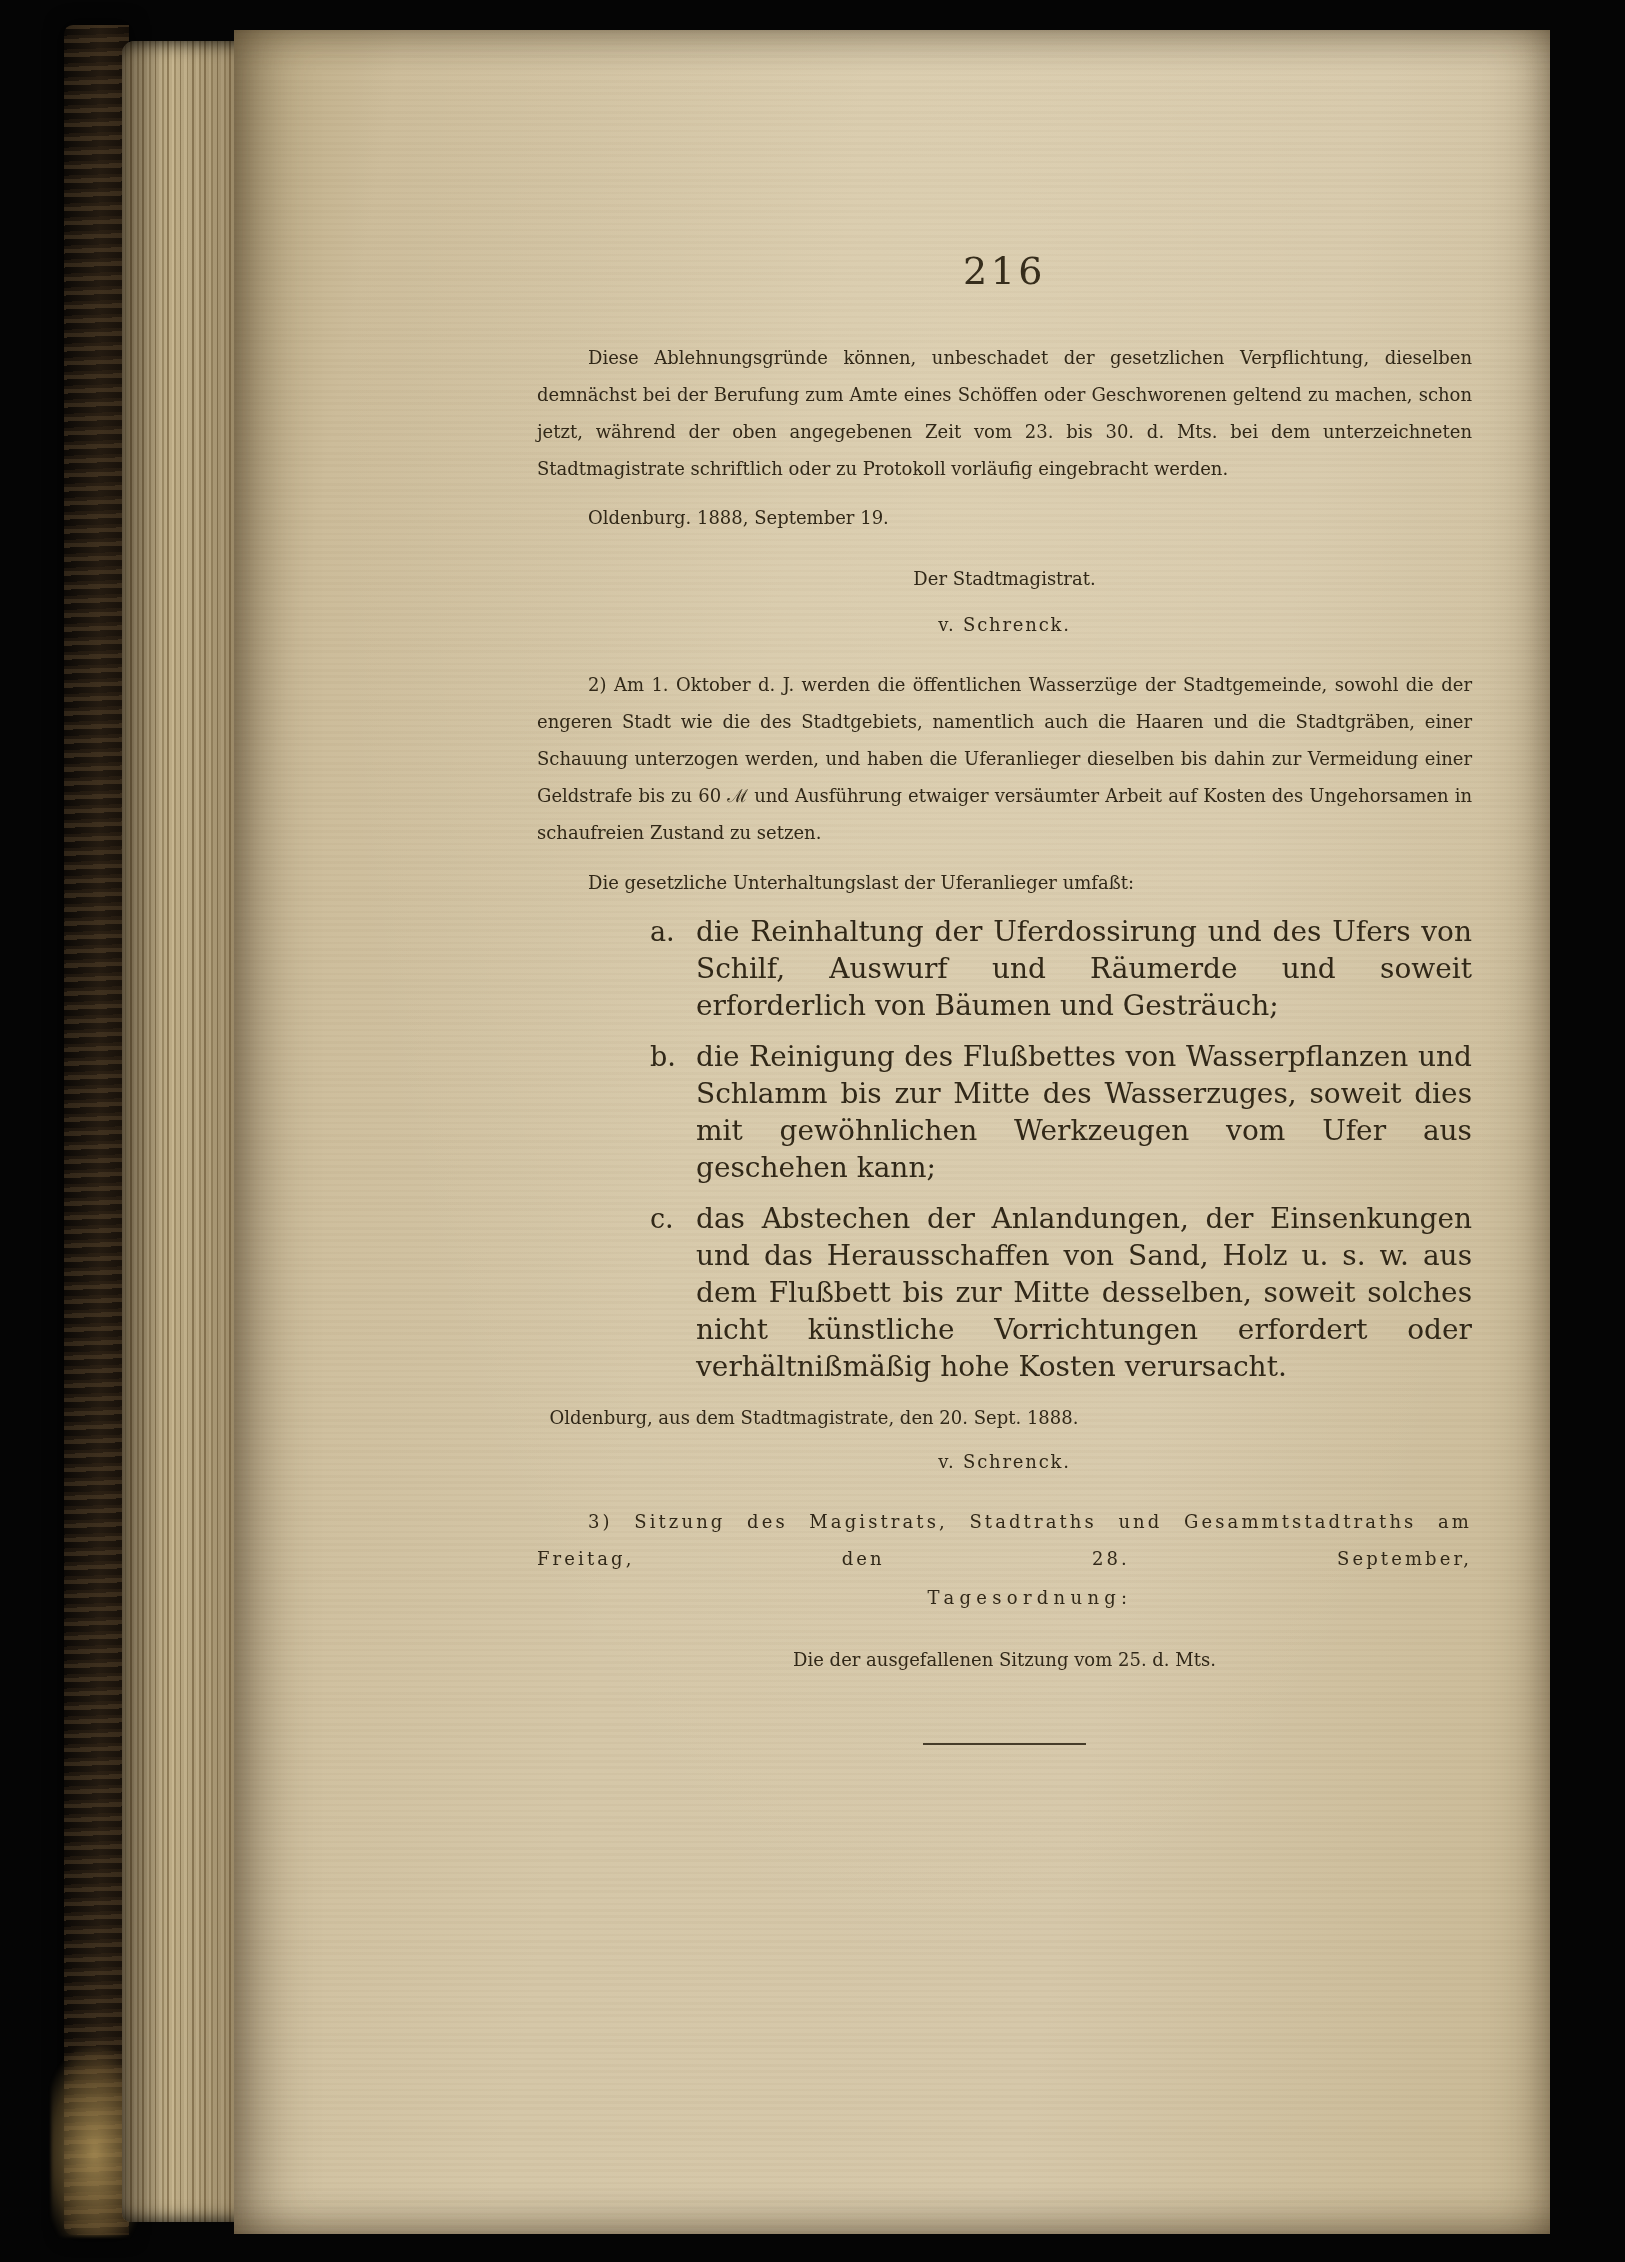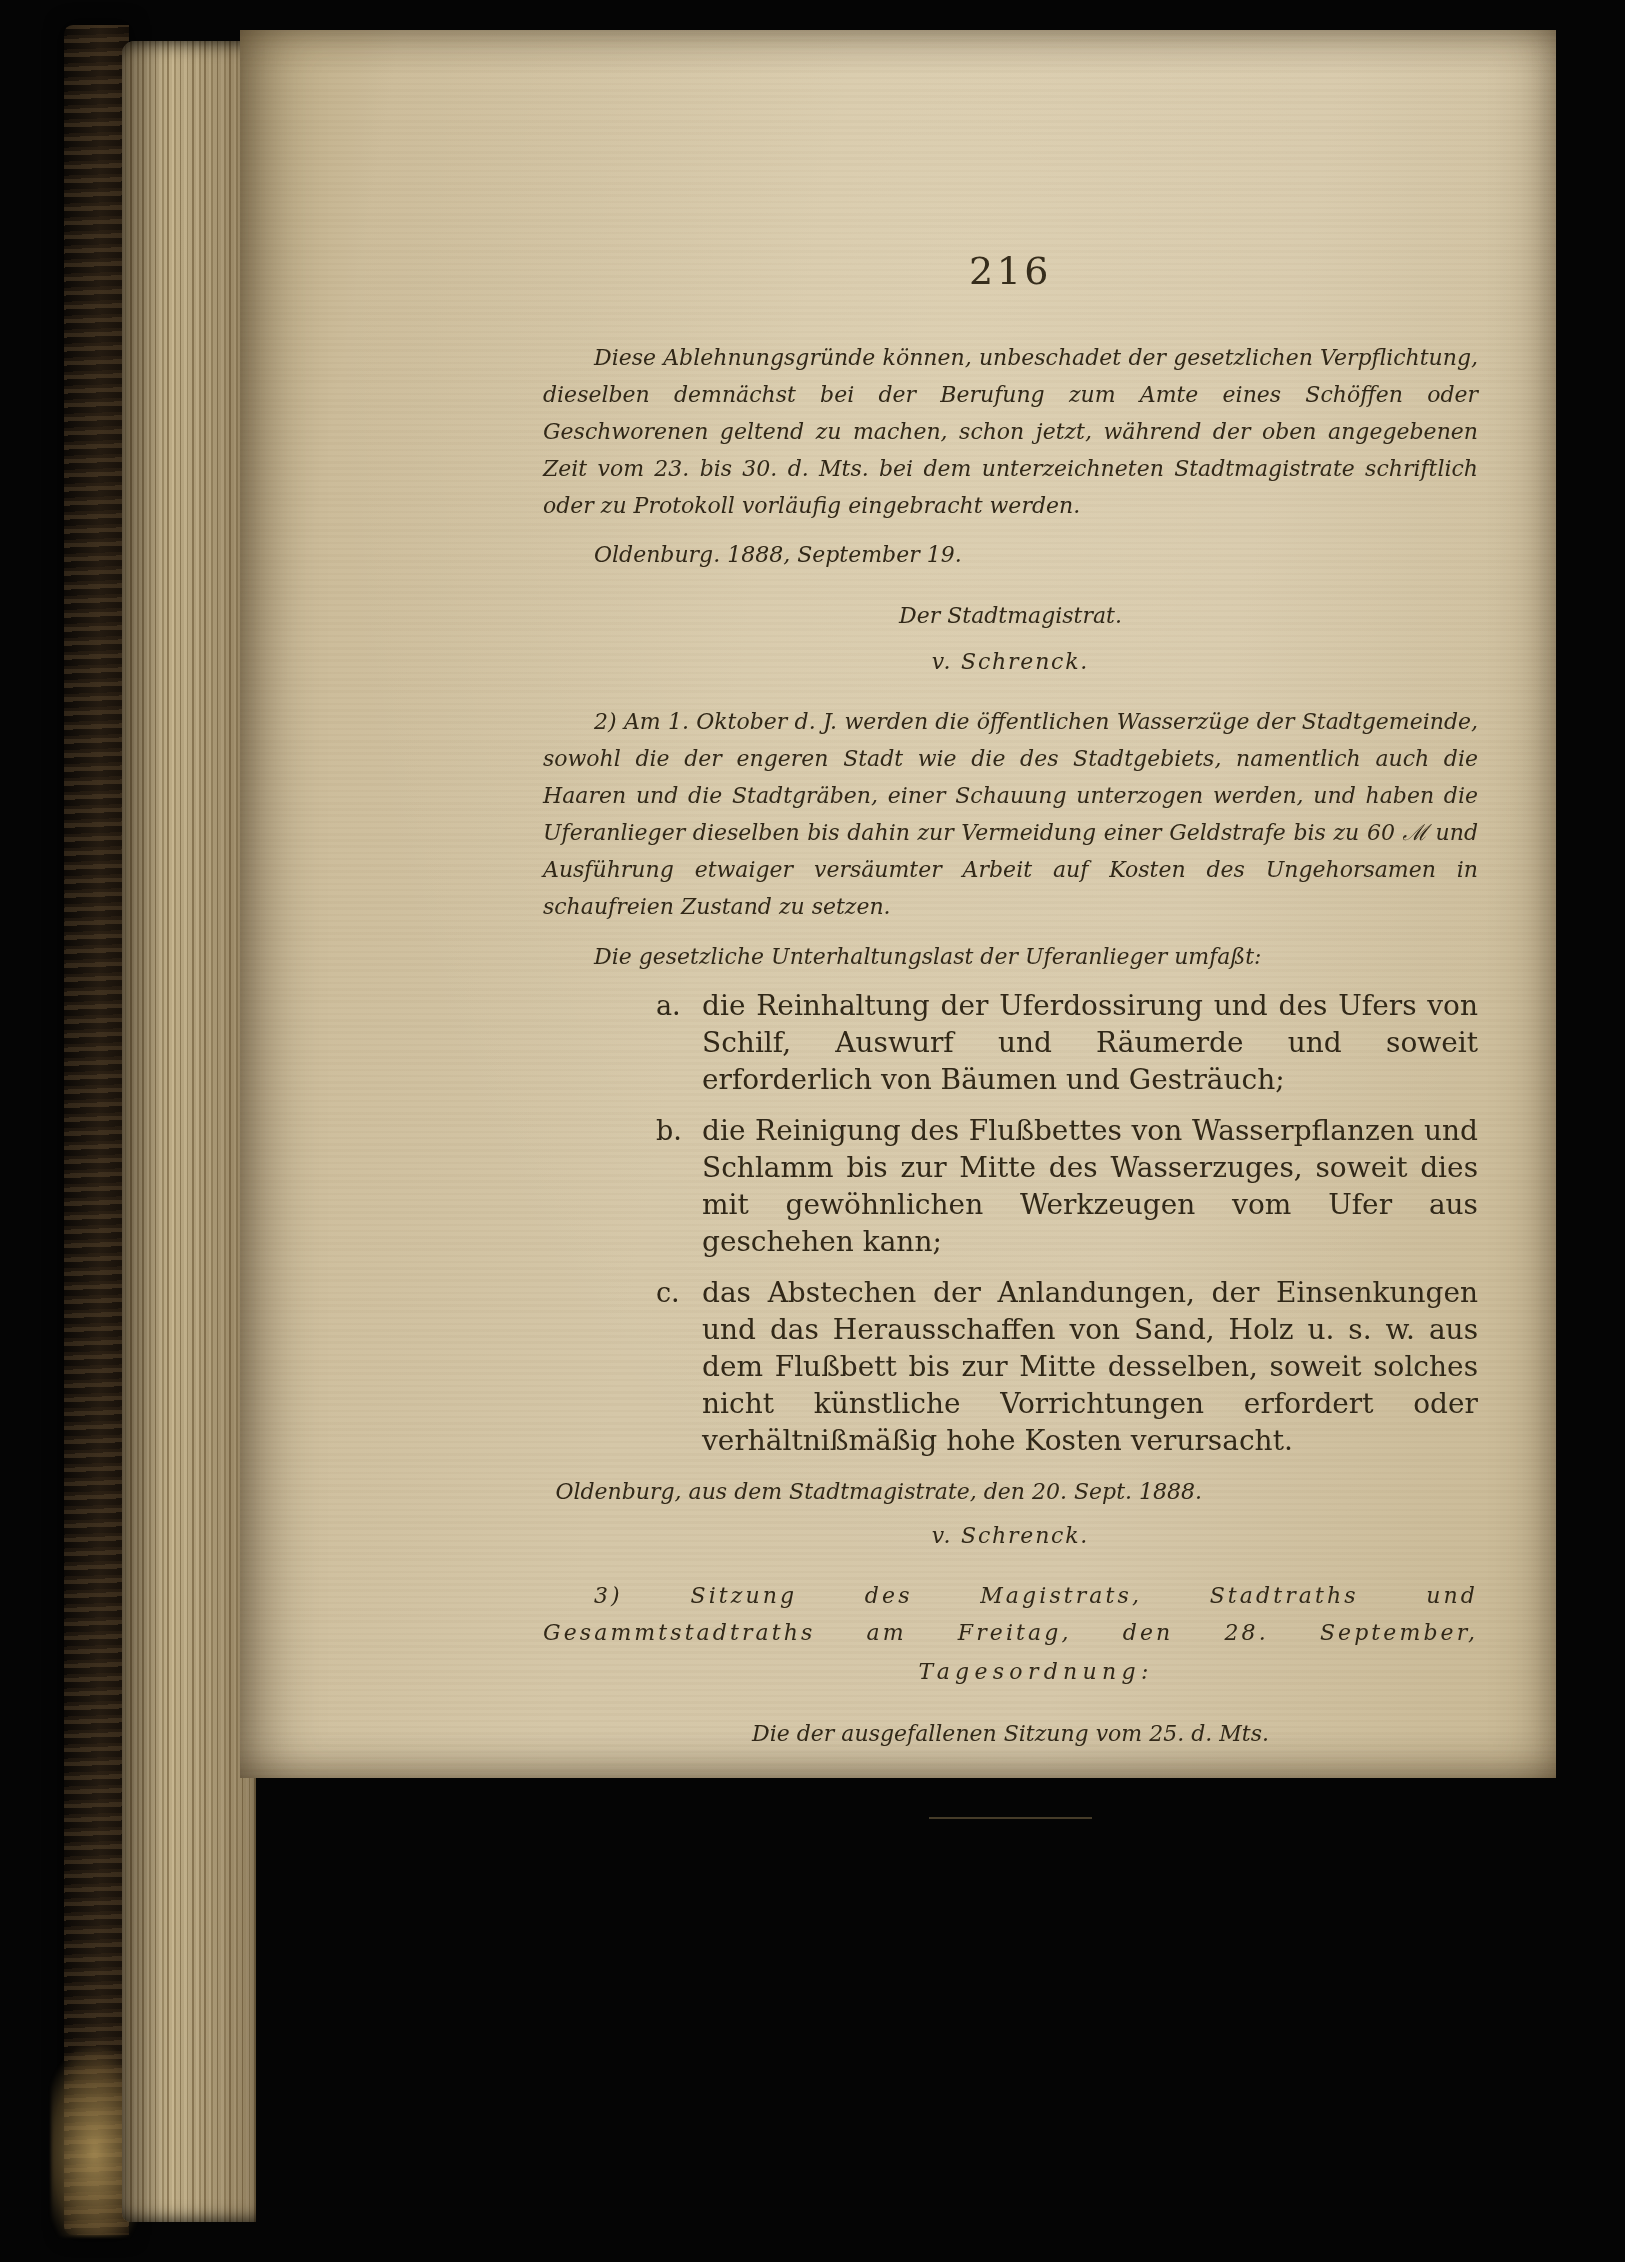--- a/index.html
+++ b/index.html
@@ -26,21 +26,21 @@
   }
   .page-stack {
     position:absolute; left:122px; top:41px; width:134px; height:2181px;
     border-radius:12.4px 0 0 8.8px;
     background:
       linear-gradient(90deg, rgba(35,24,12,0.55) 0%, rgba(0,0,0,0) 35%, rgba(70,52,28,0.38) 100%),
       repeating-linear-gradient(90deg, #c9b892 0 2.6px, #a2906a 2.6px 4.4px, #c0af89 4.4px 8px, #8f7c58 8px 9.7px, #bcab85 9.7px 12.4px);
     box-shadow: inset 0 12.4px 16px -8.8px rgba(0,0,0,0.7), inset 0 -12.4px 16px -8.8px rgba(0,0,0,0.7);
   }
   .book-page {
-    position:absolute; left:240px; top:30px; width:1316px; height:1748px;
+    position:absolute; left:234px; top:30px; width:1316px; height:2204px;
     background:
       radial-gradient(ellipse at 55% 18%, rgba(255,246,222,0.18), rgba(0,0,0,0) 62%),
       repeating-linear-gradient(0deg, rgba(120,95,60,0.045) 0 2.6px, rgba(0,0,0,0) 2.6px 6.2px),
       linear-gradient(100deg, #baa983 0%, #ccbc9a 10%, #d5c7a8 38%, #d6c8aa 68%, #c8b894 100%);
     box-shadow:
       inset 46px 0 62px -32px rgba(55,40,20,0.60),
       inset -32px 0 53px -28px rgba(55,40,20,0.50),
       inset 0 23px 39px -23px rgba(55,40,20,0.45),
       inset 0 -26.5px 42px -25px rgba(55,40,20,0.50);
   }
@@ -48,21 +48,21 @@
   
   .text-block {
     position:absolute; left:303px; top:219px; width:935px;
     color:#312818;
   }
   .page-number {
     text-align:center; font-size:38px; letter-spacing:3.5px;
     color:#362d1c; margin-bottom:46px;
   }
   .text-block p, .line {
-    font-size:22px; line-height:37px; text-align:justify;font-style:italic;
+    font-size:18px; line-height:37px; text-align:justify;
   }
   .indent { text-indent:51px; }
   .para { margin-bottom:12.4px; }
   .dateline { text-align:left; padding-left:51px; margin-bottom:24px; }
   .dateline-wide { text-align:left; padding-left:12.4px; margin-bottom:7px; }
   .centered { text-align:center; margin-bottom:8.8px; }
   .sig { letter-spacing:1.8px; }
   .section-gap { margin-top:23px; }
 
   .hang-list { padding-left:113px; margin-bottom:5.3px; }

